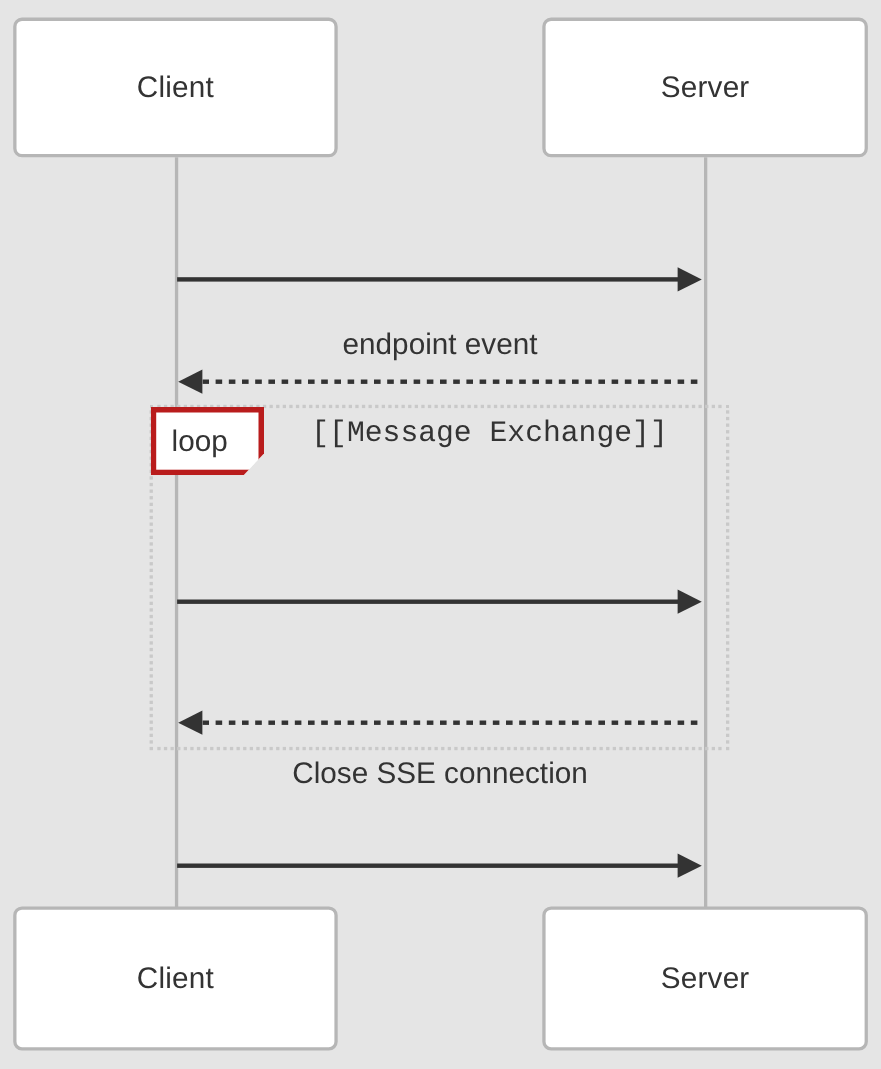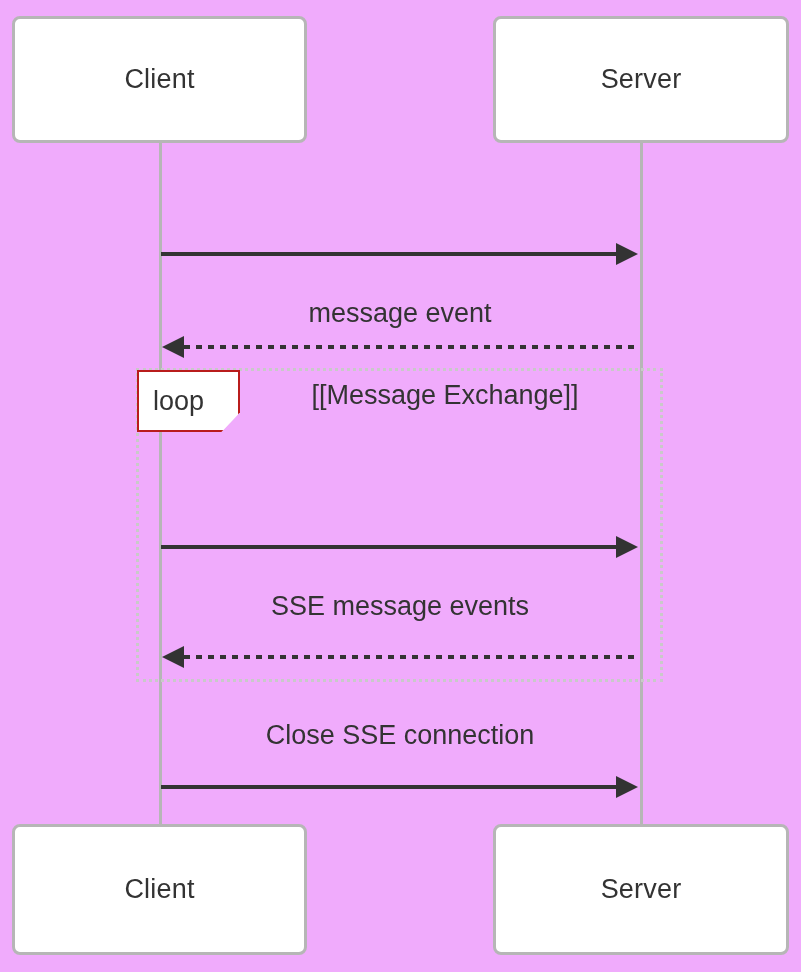--- a/index.html
+++ b/index.html
@@ -7,21 +7,21 @@
     padding: 0;
     background: #ffffff;
   }
   body {
     font-family: "Liberation Sans", sans-serif;
   }
   #diagram-root {
     position: relative;
     width: 801px;
     height: 972px;
-    background: #f0abfc;
+    background: #e5e5e5;
     overflow: hidden;
   }
   
   .participant-box {
     position: absolute;
     box-sizing: border-box;
     background: #ffffff;
     border: 3px solid #b6b6b6;
     border-radius: 8px;
     display: flex;
@@ -88,21 +88,21 @@
     font-size: 27px;
     color: #333333;
     line-height: 1;
     text-align: center;
     white-space: nowrap;
   }
   .loop-tab {
     position: absolute;
     box-sizing: border-box;
     background: #ffffff;
-    border: 2px solid #b91c1c;
+    border: 5px solid #b91c1c;
     display: flex;
     align-items: center;
     justify-content: flex-start;
     -webkit-clip-path: polygon(0 0, 100% 0, 100% 68%, 82% 100%, 0 100%);
     clip-path: polygon(0 0, 100% 0, 100% 68%, 82% 100%, 0 100%);
   }
   .loop-tab-shade {
     position: absolute;
     box-sizing: border-box;
     background: #f4f4f4;
@@ -128,41 +128,40 @@
     <span class="participant-label">Client</span>
   </div>
 
   <div class="participant-box" style="left:493px; top:16px; width:296px; height:127px;">
     <span class="participant-label">Server</span>
   </div>
 
   <div class="msg-line solid" style="left:161px; top:252px; width:456px;"></div>
   <div class="arrowhead right" style="left:616px; top:243px;"></div>
 
-  <div class="msg-label" style="left:161px; top:300px; width:478px;">message event</div>
+  <div class="msg-label" style="left:161px; top:300px; width:478px;">endpoint event</div>
   <div class="msg-line dashed" style="left:184px; top:345px; width:456px;"></div>
   <div class="arrowhead left" style="left:162px; top:336px;"></div>
 
   <div class="loop-frame" style="left:136px; top:368px; width:527px; height:314px;"></div>
 
-  <div class="loop-title" style="left:245px; top:382px; width:400px;">[[Message Exchange]]</div>
+  <div class="loop-title" style="left:245px; top:382px; width:400px;font-family:Liberation Mono, monospace;">[[Message Exchange]]</div>
 
   <div class="loop-tab-shade" style="left:137px; top:370px; width:103px; height:62px;"></div>
   <div class="loop-tab" style="left:137px; top:370px; width:103px; height:62px;">
     <span class="loop-tab-label">loop</span>
   </div>
 
   <div class="msg-line solid" style="left:161px; top:545px; width:456px;"></div>
   <div class="arrowhead right" style="left:616px; top:536px;"></div>
 
-  <div class="msg-label" style="left:161px; top:593px; width:478px;">SSE message events</div>
   <div class="msg-line dashed" style="left:184px; top:655px; width:456px;"></div>
   <div class="arrowhead left" style="left:162px; top:646px;"></div>
 
-  <div class="msg-label" style="left:161px; top:722px; width:478px;">Close SSE connection</div>
+  <div class="msg-label" style="left:161px; top:690px; width:478px;">Close SSE connection</div>
   <div class="msg-line solid" style="left:161px; top:785px; width:456px;"></div>
   <div class="arrowhead right" style="left:616px; top:776px;"></div>
 
   <div class="participant-box" style="left:12px; top:824px; width:295px; height:131px;">
     <span class="participant-label">Client</span>
   </div>
 
   <div class="participant-box" style="left:493px; top:824px; width:296px; height:131px;">
     <span class="participant-label">Server</span>
   </div>

